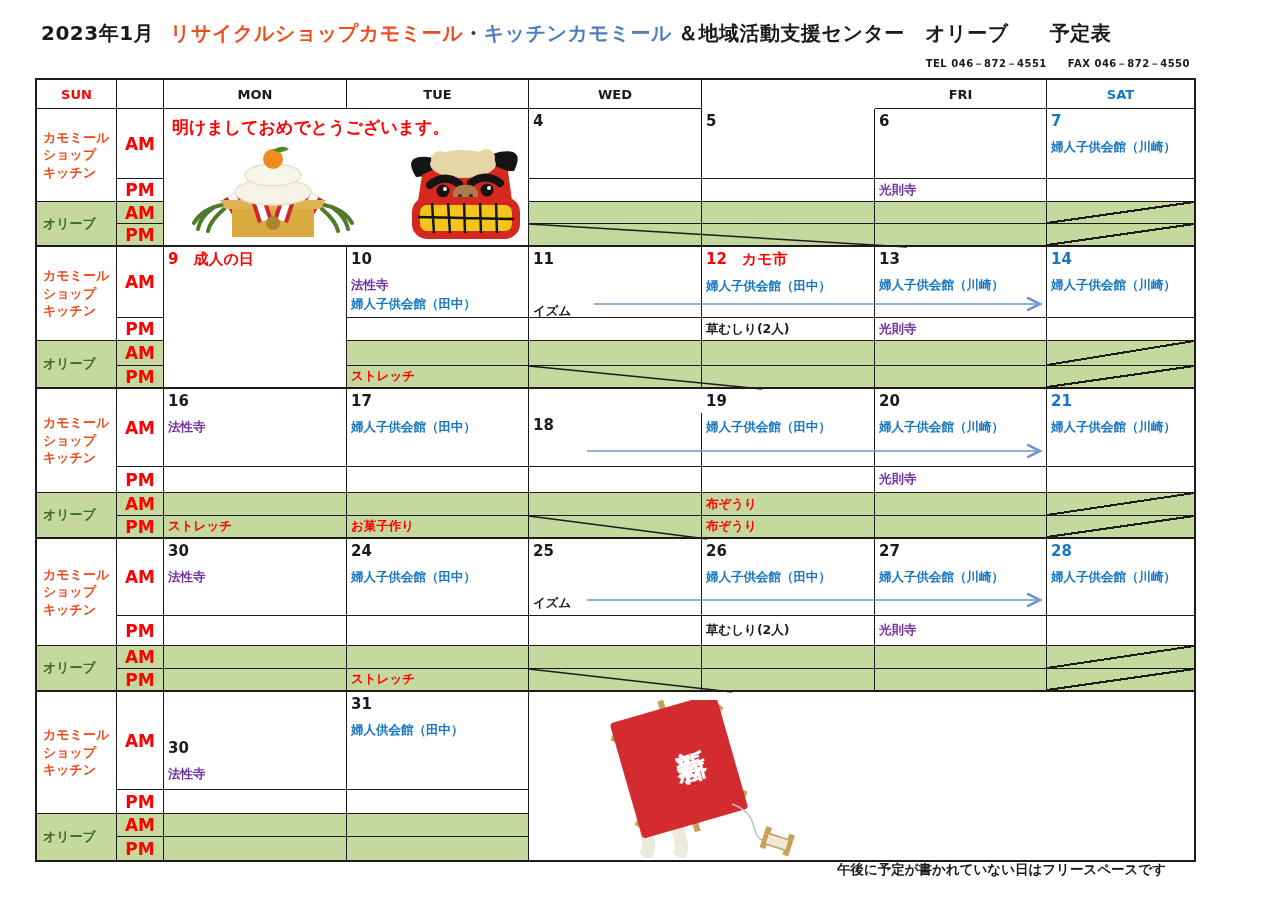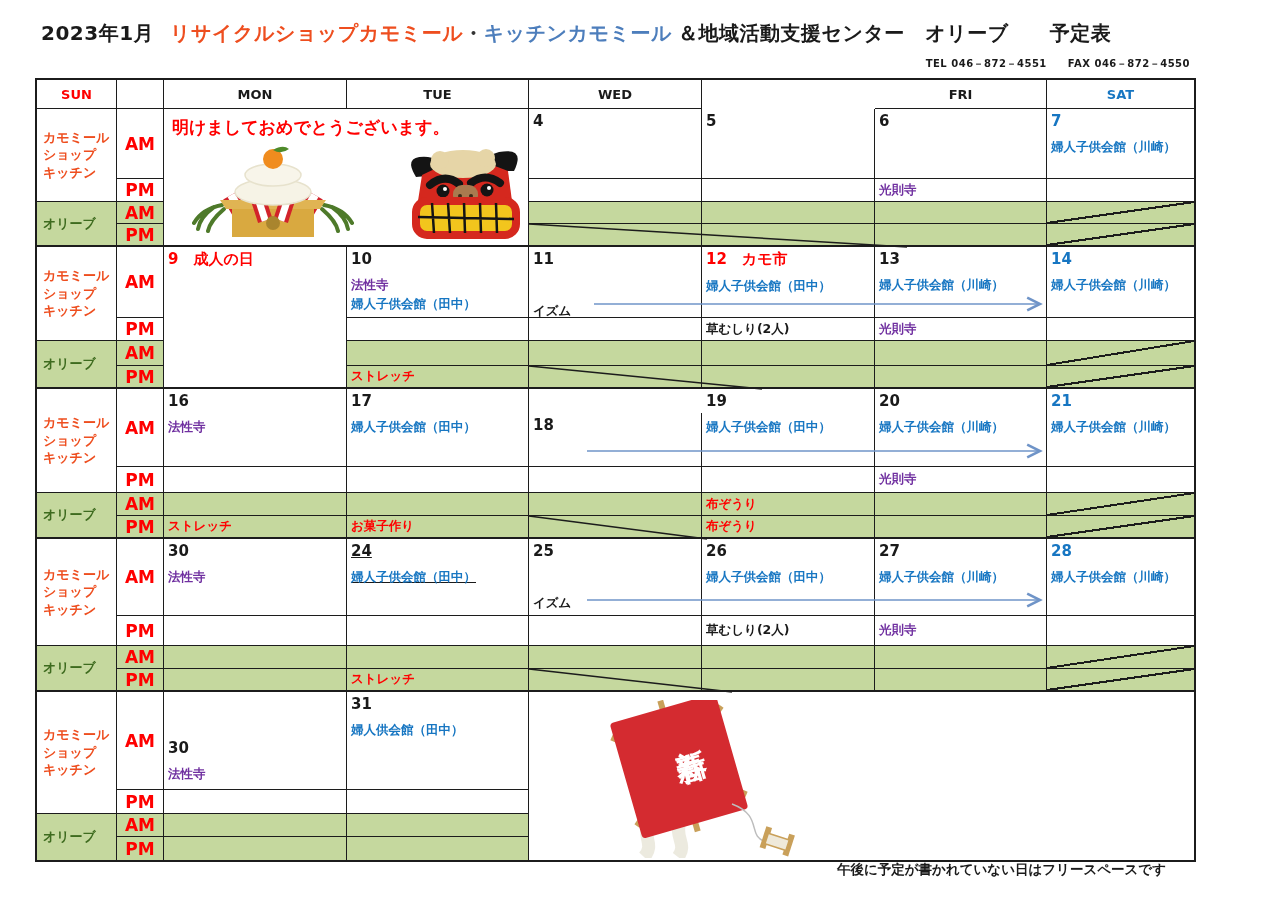--- a/index.html
+++ b/index.html
@@ -317,21 +317,21 @@
     <div class="c ampm green wkend" style="grid-area: 17 / 2 / span 1 / span 1;">PM</div>
     <div class="c " style="grid-area: 14 / 3 / span 1 / span 1;">
       <div class="date" style="color: rgb(26, 26, 26);">30</div>
       <div class="ev">
         <div style="color: rgb(112, 48, 160);">法性寺</div>
       </div>
     </div>
     <div class="c " style="grid-area: 15 / 3 / span 1 / span 1;"></div>
     <div class="c green" style="grid-area: 16 / 3 / span 1 / span 1;"></div>
     <div class="c green wkend" style="grid-area: 17 / 3 / span 1 / span 1;"></div>
-    <div class="c " style="grid-area: 14 / 4 / span 1 / span 1; text-decoration: underline;">
+    <div class="c " style="grid-area: 14 / 4 / span 1 / span 1;">
       <div class="date" style="color: rgb(26, 26, 26);">24</div>
       <div class="ev">
         <div style="color: rgb(23, 118, 194);">婦人子供会館（田中）</div>
       </div>
     </div>
     <div class="c " style="grid-area: 15 / 4 / span 1 / span 1;"></div>
     <div class="c green" style="grid-area: 16 / 4 / span 1 / span 1;"></div>
     <div class="c green wkend" style="grid-area: 17 / 4 / span 1 / span 1;">
       <div class="line1" style="color: rgb(255, 0, 0);">ストレッチ</div>
     </div>

